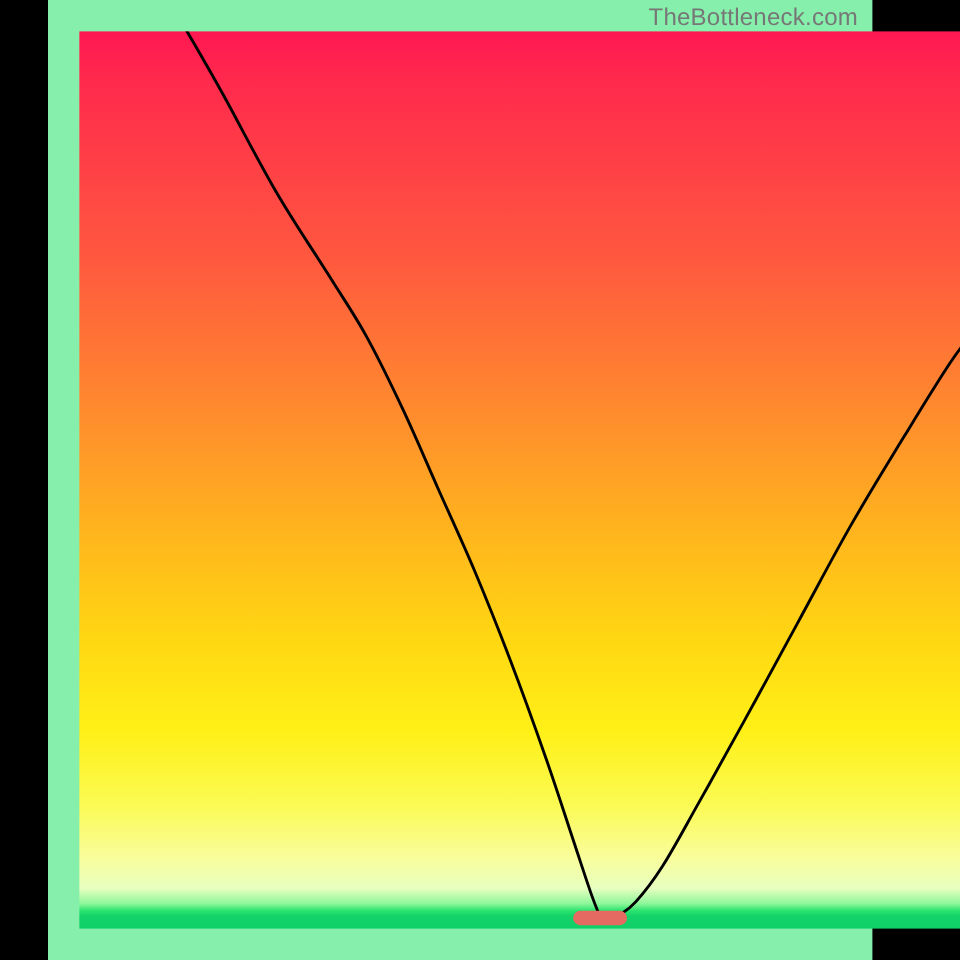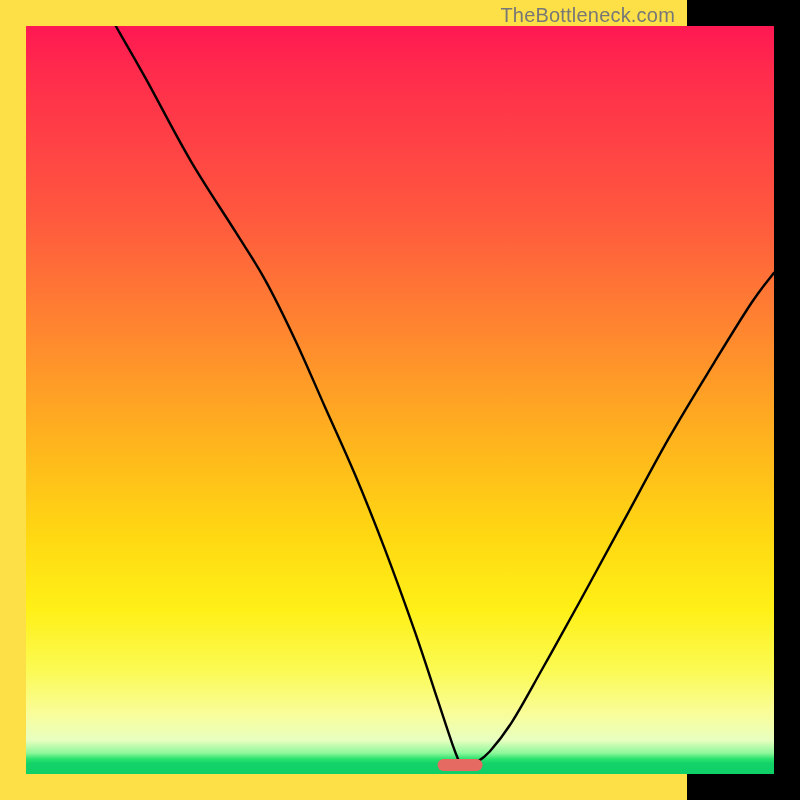--- a/index.html
+++ b/index.html
@@ -8,21 +8,22 @@
     width: 800px;
     height: 800px;
     background: #000;
     overflow: hidden;
     font-family: Arial, Helvetica, sans-serif;
   }
   .frame {
     position: relative;
     width: 687px;
     height: 800px;
-    background: #fde047;
+    background: #86efac;
+    margin-left: 40px;
   }
   .watermark {
     position: absolute;
     top: 4px;
     right: 12px;
     color: #777;
     font-size: 20px;
     font-weight: 500;
     letter-spacing: 0.2px;
     z-index: 5;

